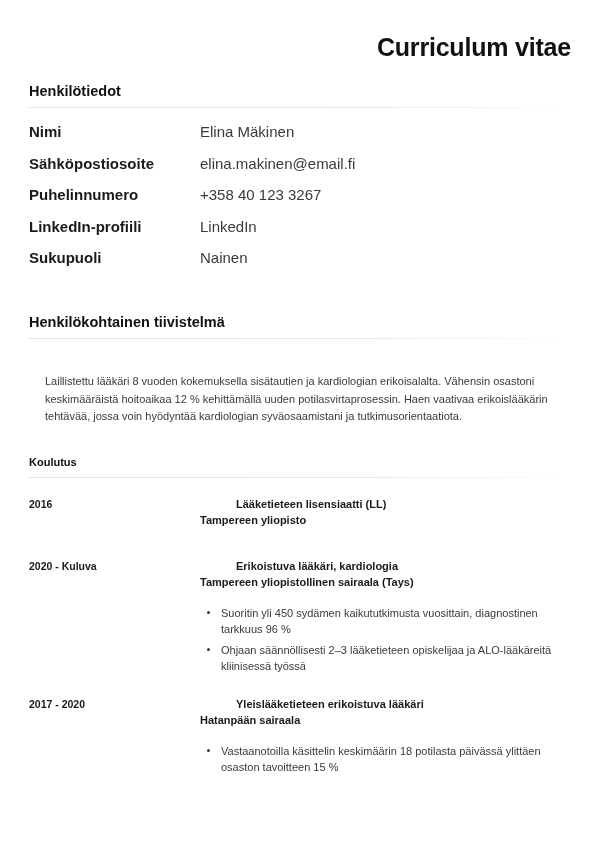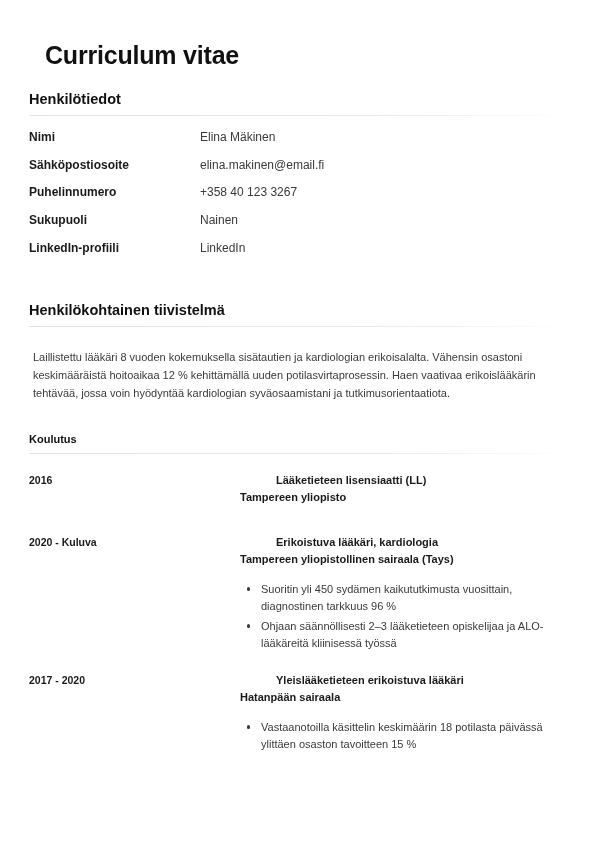--- a/index.html
+++ b/index.html
@@ -17,27 +17,27 @@
   .page {
     width: 600px;
     height: 848px;
     box-sizing: border-box;
     padding: 0 29px;
     background: #ffffff;
     position: relative;
     overflow: hidden;
   }
   .doc-title {
-    text-align: left;
+    text-align: right;
     font-size: 25px;
     font-weight: bold;
     color: #111111;
     letter-spacing: -0.2px;
-    margin: 16px;
-    padding-top: 24px;
+    margin: 0;
+    padding-top: 32px;
     padding-bottom: 0;
     line-height: 1.2;
   }
 
   
   .section {
     margin: 0;
   }
   .section-head {
     margin: 0;
@@ -66,48 +66,47 @@
 
   
   .info-table {
     width: 100%;
     border-collapse: collapse;
     margin-top: 14px;
   }
   .info-table td {
     padding: 0 0 12px 0;
     vertical-align: top;
-    font-size: 12px;
+    font-size: 15px;
     line-height: 1.3;
   }
   .info-label {
     width: 171px;
     font-weight: bold;
     color: #1a1a1a;
   }
   .info-value {
     color: #3a3a3a;
   }
 
   
   .summary-text {
     font-size: 11px;
     line-height: 1.62;
     color: #3a3a3a;
-    margin: 4px;
+    margin: 16px;
     padding-top: 18px;
     text-align: left;
   }
 
   
   .entry {
     display: flex;
     align-items: flex-start;
     margin-top: 18px;
-    gap: 40px;
   }
   .entry-period {
     width: 171px;
     flex: 0 0 171px;
     font-size: 10.5px;
     font-weight: bold;
     color: #1a1a1a;
     line-height: 1.35;
     padding-top: 1px;
   }
@@ -174,26 +173,26 @@
         </tr>
         <tr>
           <td class="info-label">Sähköpostiosoite</td>
           <td class="info-value">elina.makinen@email.fi</td>
         </tr>
         <tr>
           <td class="info-label">Puhelinnumero</td>
           <td class="info-value">+358 40 123 3267</td>
         </tr>
         <tr>
+          <td class="info-label">LinkedIn-profiili</td>
+          <td class="info-value">LinkedIn</td>
+        </tr>
+        <tr>
           <td class="info-label">Sukupuoli</td>
           <td class="info-value">Nainen</td>
-        </tr>
-        <tr>
-          <td class="info-label">LinkedIn-profiili</td>
-          <td class="info-value">LinkedIn</td>
         </tr>
       </tbody>
     </table>
   </div>
 
   <div class="section sec-summary">
     <div class="section-head">
       <div class="section-title size-sm">Henkilökohtainen tiivistelmä</div>
       <div class="rule"></div>
     </div>

